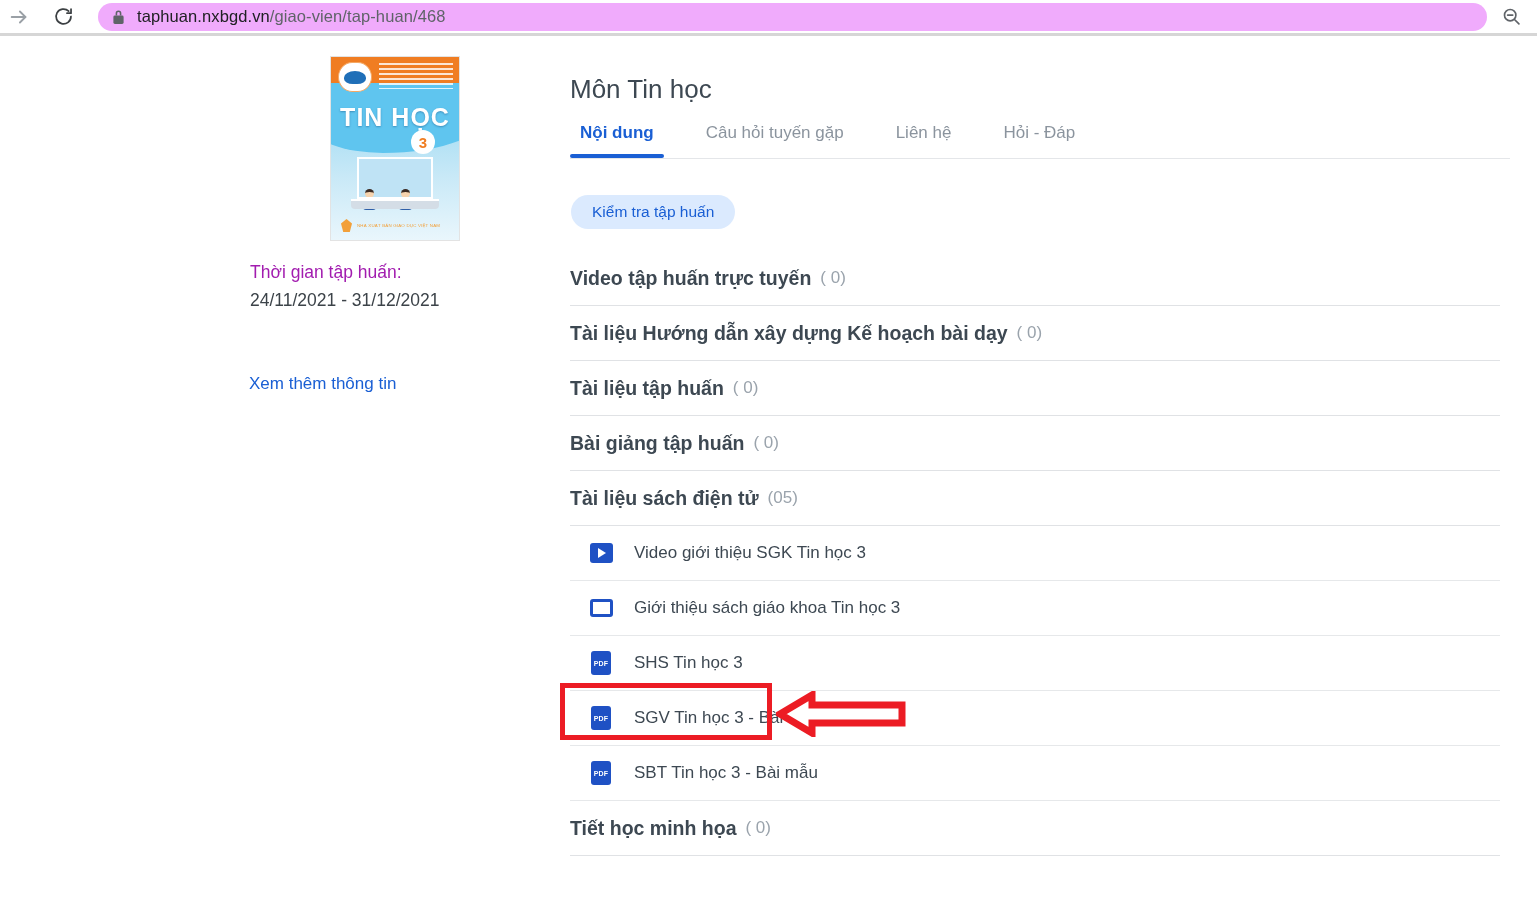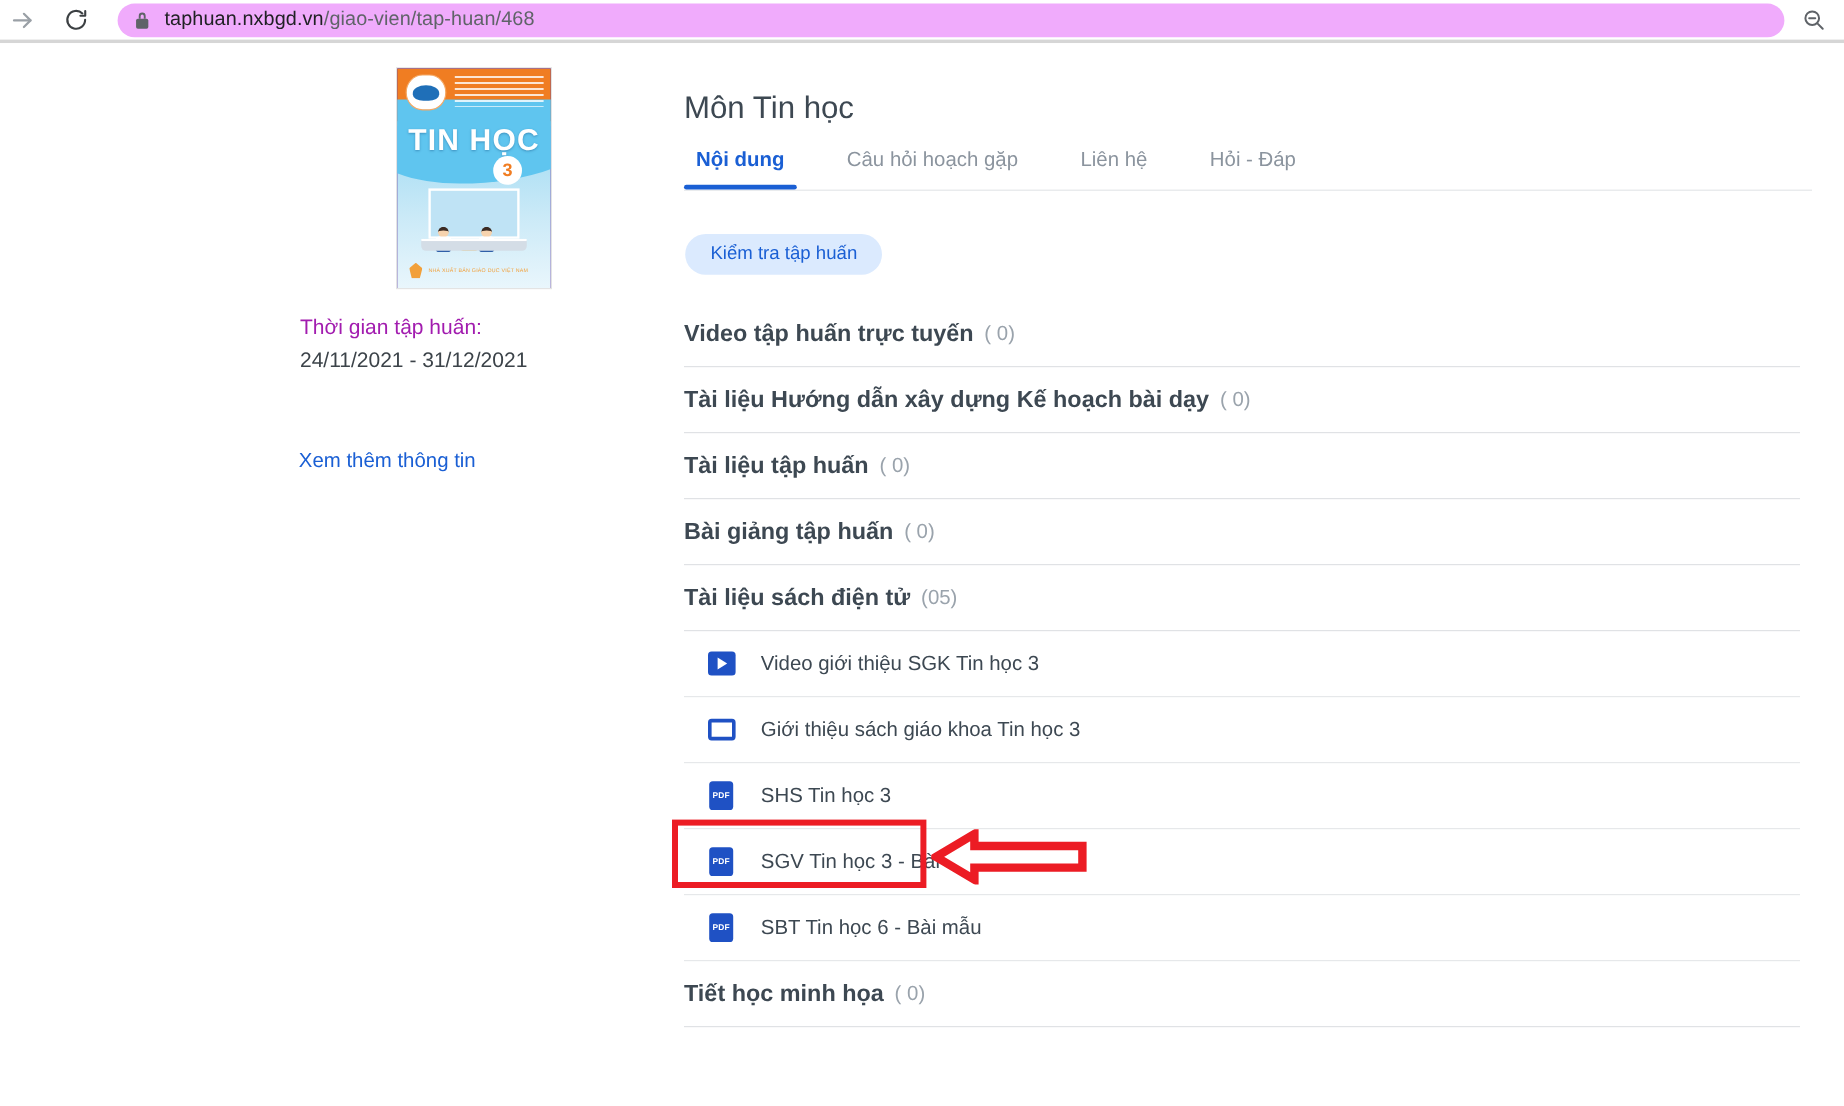--- a/index.html
+++ b/index.html
@@ -373,21 +373,21 @@
     <div id="meta-dates">24/11/2021 - 31/12/2021</div>
     <a id="more-info-link">Xem thêm thông tin</a>
   </div>
 
   <div id="main-col">
 
     <h1 id="page-title">Môn Tin học</h1>
 
     <div id="tabs">
         <div class="tab active">Nội dung</div>
-        <div class="tab">Câu hỏi hoạch gặp</div>
+        <div class="tab">Câu hỏi tuyến gặp</div>
         <div class="tab">Liên hệ</div>
         <div class="tab">Hỏi - Đáp</div>
       </div>
 
     <div id="badge">Kiểm tra tập huấn</div>
 
     <div id="sections">
         <div class="section" style="top: 215px;">
           <div class="section-head">
             <span class="s-title">Video tập huấn trực tuyến</span>
@@ -440,21 +440,21 @@
           <div class="doc-row">
             <span class="doc-icon">
               <span class="ic-pdf">PDF</span>
             </span>
             <span class="doc-label">SGV Tin học 3 - Bài mẫu</span>
           </div>
           <div class="doc-row">
             <span class="doc-icon">
               <span class="ic-pdf">PDF</span>
             </span>
-            <span class="doc-label">SBT Tin học 6 - Bài mẫu</span>
+            <span class="doc-label">SBT Tin học 3 - Bài mẫu</span>
           </div>
         </div>
         <div class="section" style="top: 765px;">
           <div class="section-head">
             <span class="s-title">Tiết học minh họa</span>
             <span class="s-count">( 0)</span>
           </div>
         </div>
       </div>
   </div>

